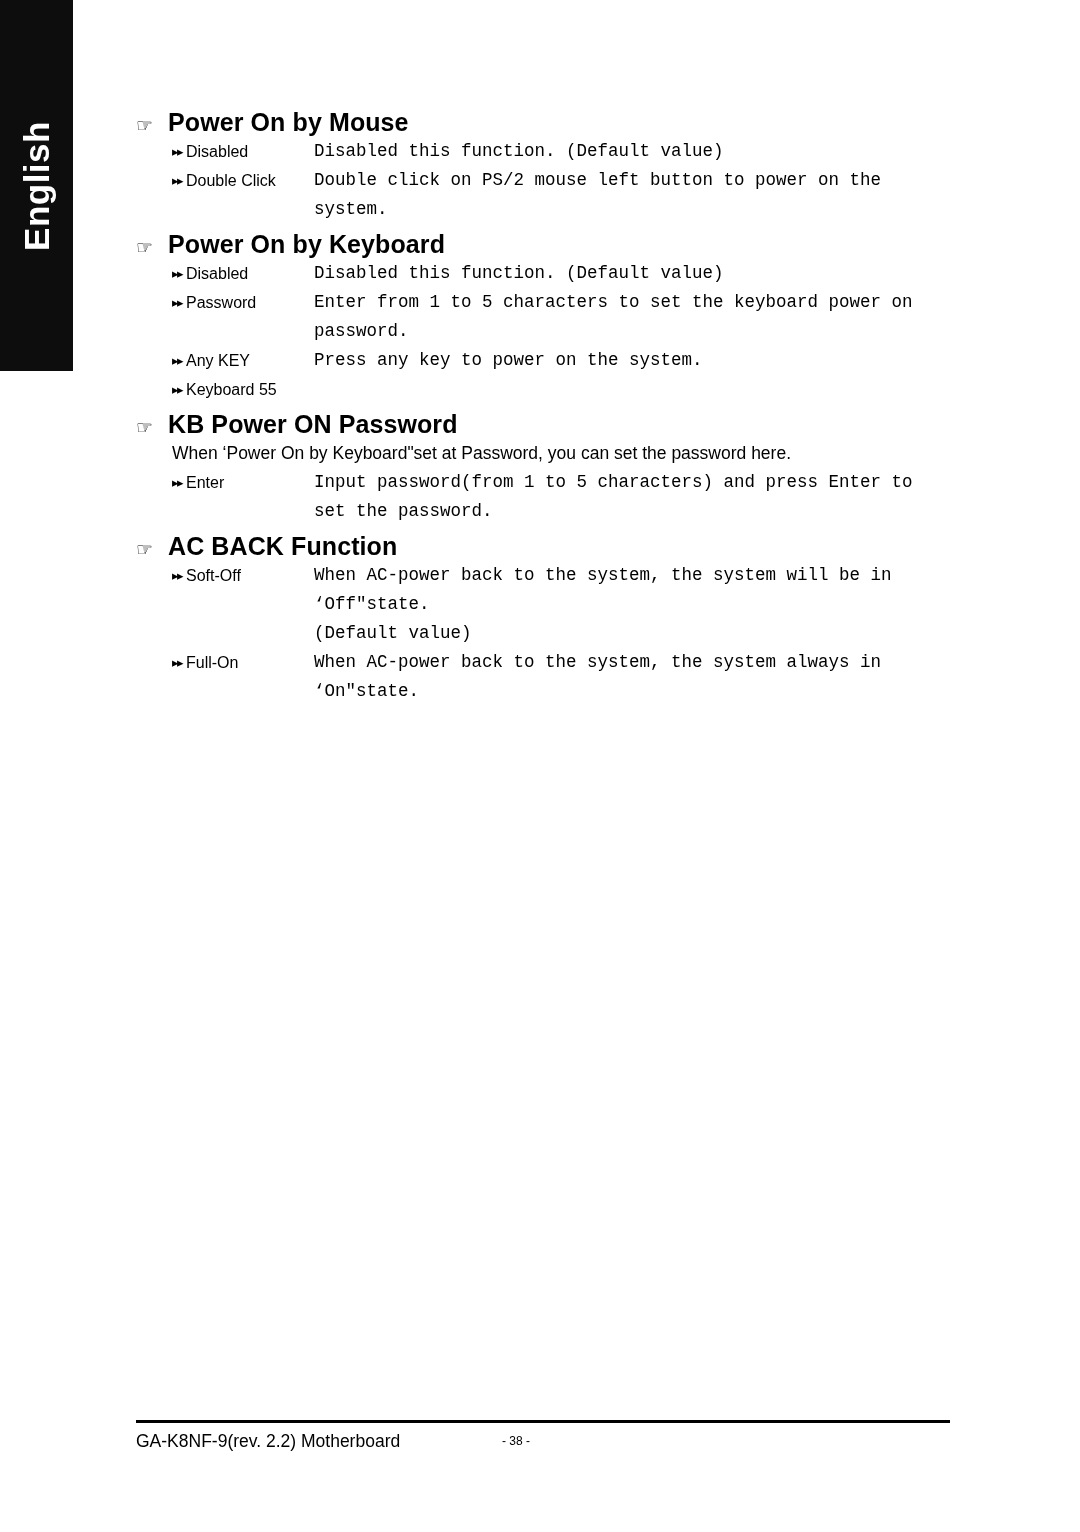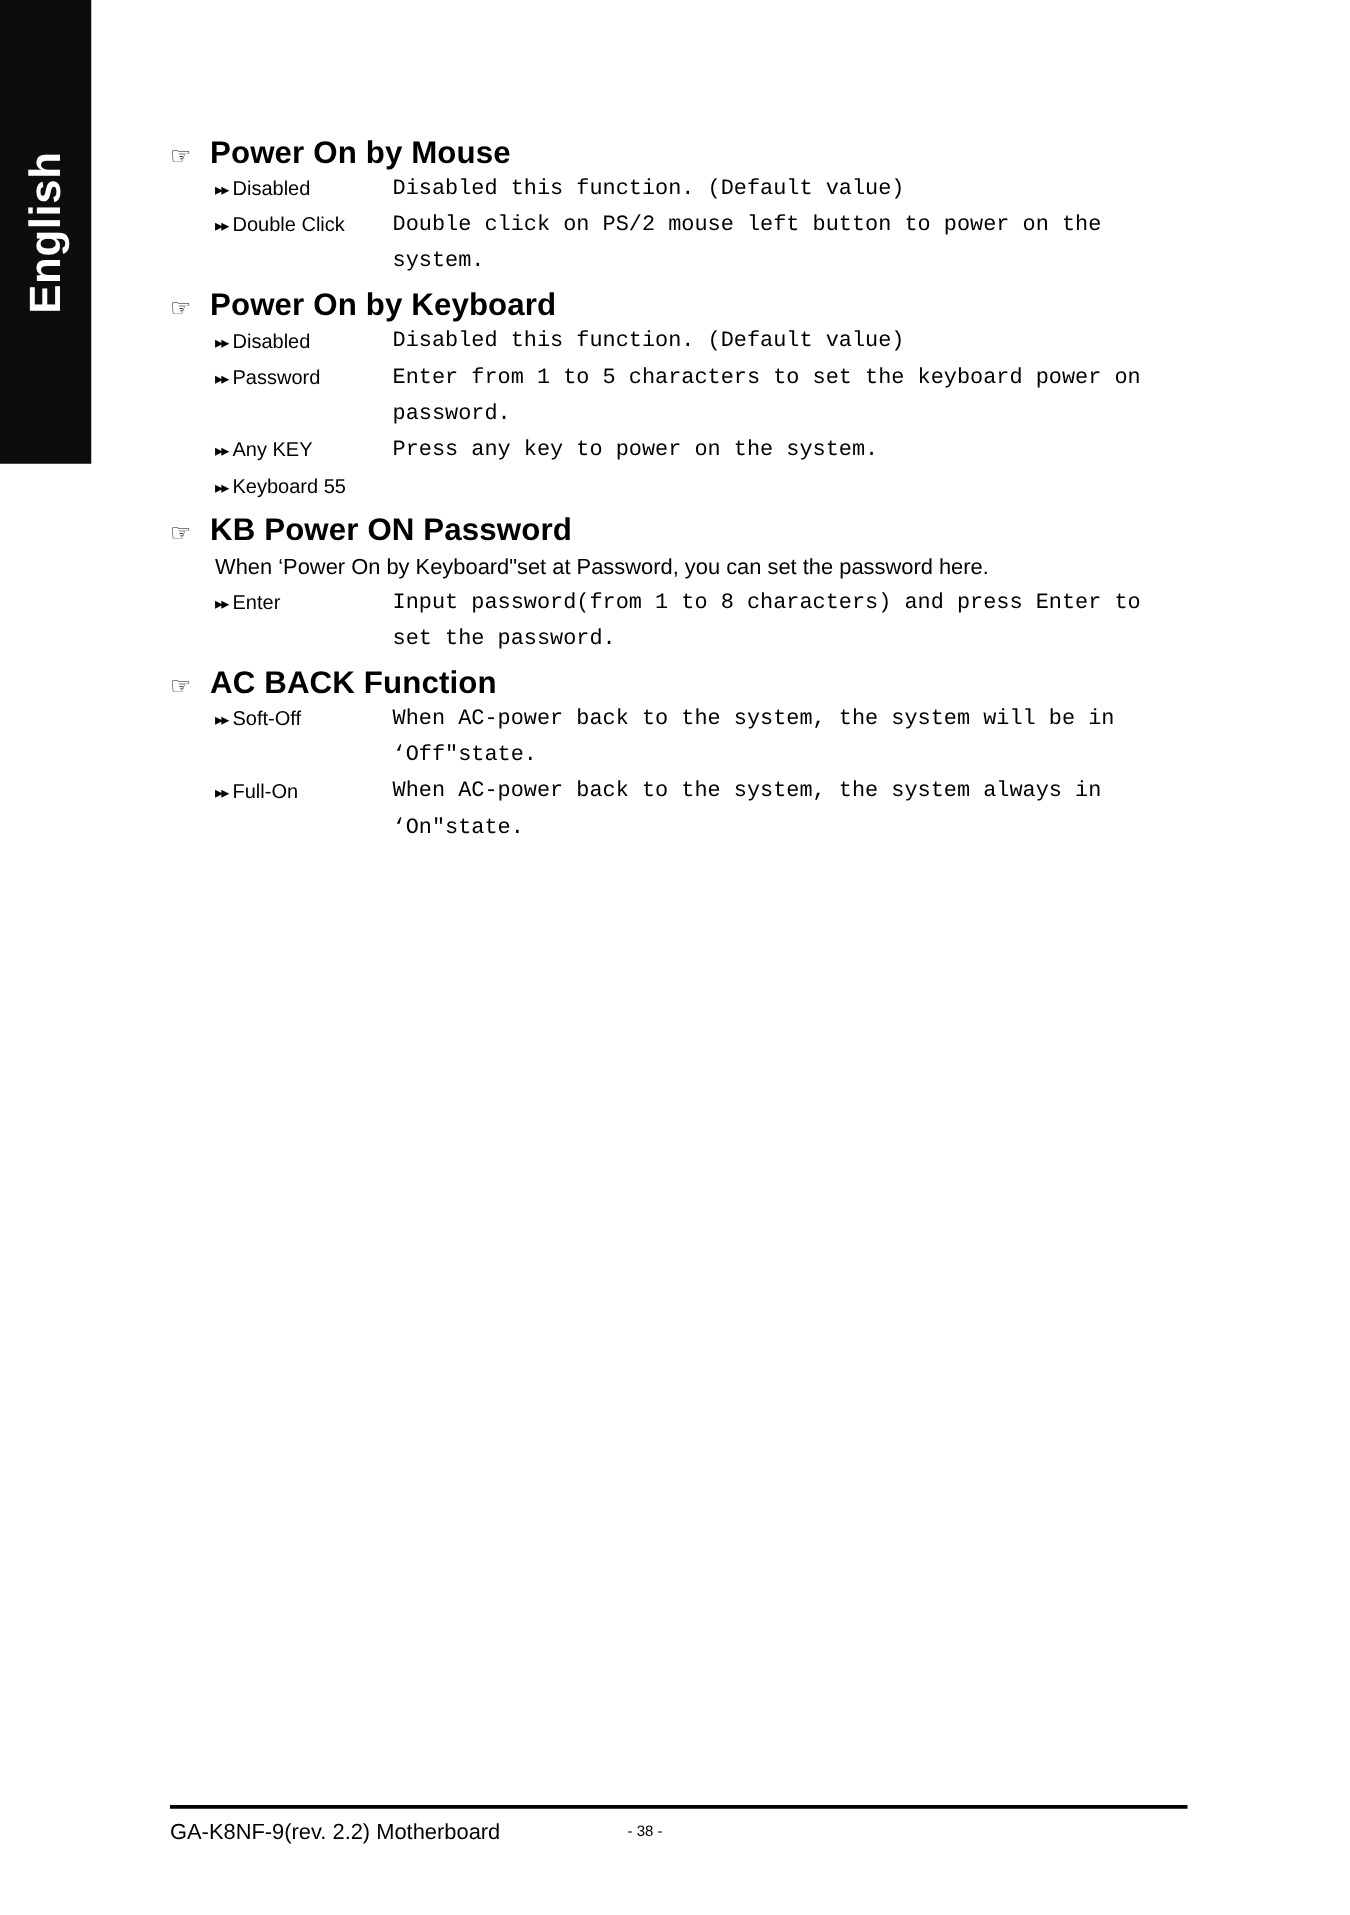--- a/index.html
+++ b/index.html
@@ -114,21 +114,20 @@
   }
 
   .gap-sm { height: 6px; }
 
   
   .footer {
     position: absolute;
     left: 136px;
     top: 1420px;
     width: 814px;
-    margin-top: 24px;
   }
   .footer-rule {
     width: 814px;
     height: 3px;
     background: #000000;
   }
   .footer-row {
     position: relative;
     height: 30px;
     margin-top: 3px;
@@ -208,36 +207,37 @@
 
   <div class="section">
     <div class="section-head">
       <span class="hand-icon">☞</span>
       <span class="section-title">KB Power ON Password</span>
     </div>
     <div class="plain-line">When ‘Power On by Keyboard"set at Password, you can set the password here.</div>
     <div class="opt-row">
       <span class="arrow-icon">▸▸</span>
       <span class="opt-term">Enter</span>
-      <span class="opt-desc">Input password(from 1 to 8 characters) and press Enter to set the password.</span>
+      <span class="opt-desc">Input password(from 1 to 5 characters) and press Enter to set the password.</span>
     </div>
   </div>
 
   <div class="gap-sm"></div>
 
   <div class="section">
     <div class="section-head">
       <span class="hand-icon">☞</span>
       <span class="section-title">AC BACK Function</span>
     </div>
     <div class="opt-row">
       <span class="arrow-icon">▸▸</span>
       <span class="opt-term">Soft-Off</span>
       <span class="opt-desc">
         <span>When AC-power back to the system, the system will be in ‘Off"state.</span>
+        <span class="cont">(Default value)</span>
       </span>
     </div>
     <div class="opt-row">
       <span class="arrow-icon">▸▸</span>
       <span class="opt-term">Full-On</span>
       <span class="opt-desc">When AC-power back to the system, the system always in ‘On"state.</span>
     </div>
   </div>
 
 </div>

